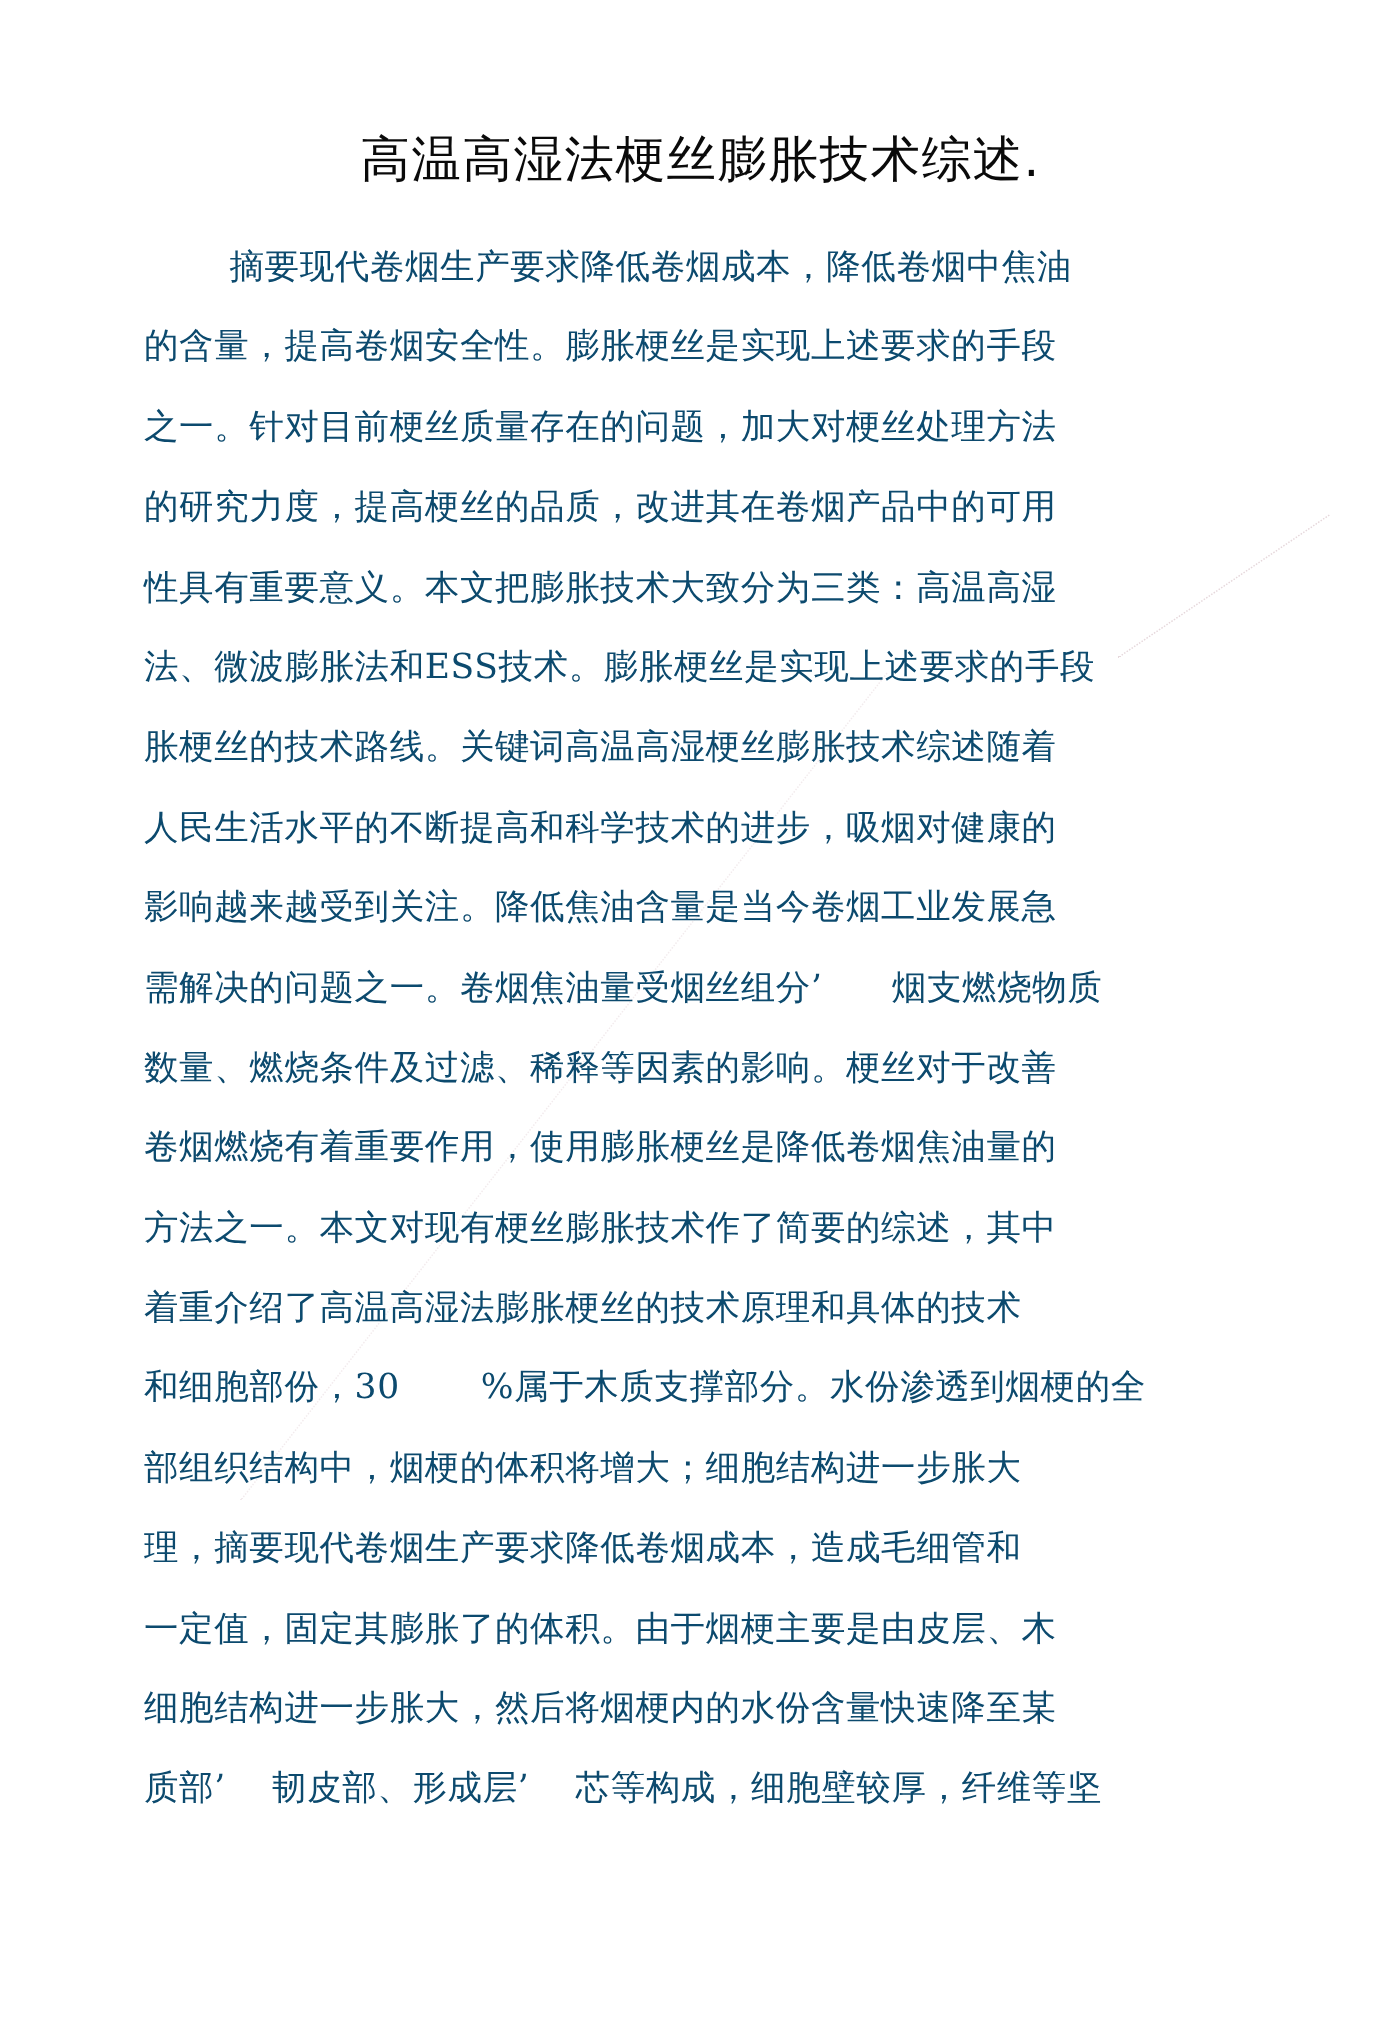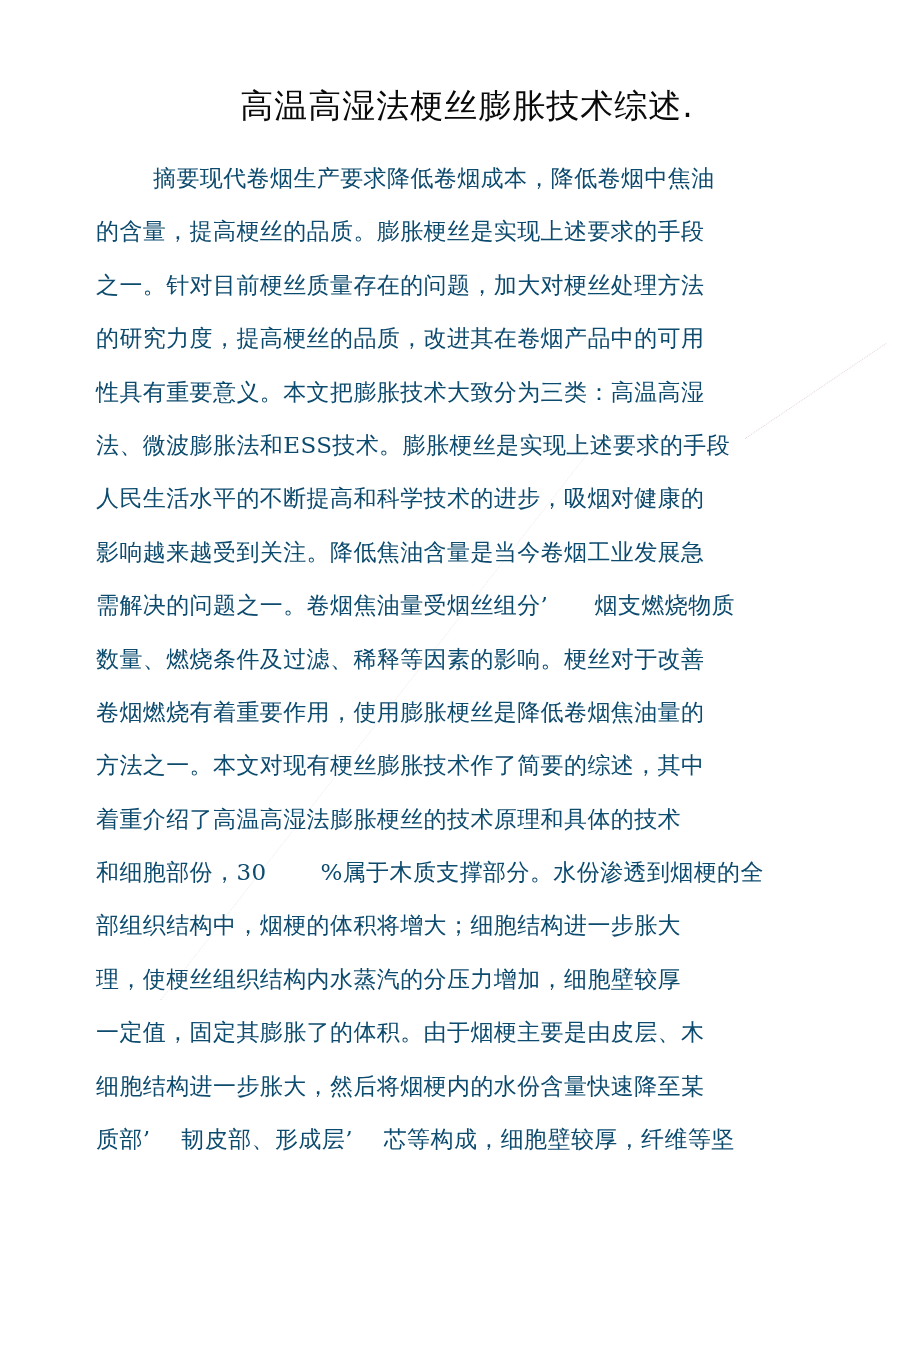--- a/index.html
+++ b/index.html
@@ -68,32 +68,33 @@
 
 <div class="page">
 
   <div class="watermark-line" style="left:745px; top:438px; width:170px; transform:rotate(-34deg);"></div>
   <div class="watermark-line" style="left:160px; top:1000px; width:700px; transform:rotate(-52deg); opacity:0.5;"></div>
 
   <h1 class="title">高温高湿法梗丝膨胀技术综述.</h1>
 
   <div class="body-lines">
     <span class="line indent">摘要现代卷烟生产要求降低卷烟成本，降低卷烟中焦油</span>
-    <span class="line">的含量，提高梗丝的品质。膨胀梗丝是实现上述要求的手段</span>
+    <span class="line">的含量，提高卷烟安全性。膨胀梗丝是实现上述要求的手段</span>
     <span class="line">之一。针对目前梗丝质量存在的问题，加大对梗丝处理方法</span>
     <span class="line">的研究力度，提高梗丝的品质，改进其在卷烟产品中的可用</span>
     <span class="line">性具有重要意义。本文把膨胀技术大致分为三类：高温高湿</span>
     <span class="line">法、微波膨胀法和ESS技术。膨胀梗丝是实现上述要求的手段</span>
+    <span class="line">胀梗丝的技术路线。关键词高温高湿梗丝膨胀技术综述随着</span>
     <span class="line">人民生活水平的不断提高和科学技术的进步，吸烟对健康的</span>
     <span class="line">影响越来越受到关注。降低焦油含量是当今卷烟工业发展急</span>
     <span class="line">需解决的问题之一。卷烟焦油量受烟丝组分’      烟支燃烧物质</span>
     <span class="line">数量、燃烧条件及过滤、稀释等因素的影响。梗丝对于改善</span>
     <span class="line">卷烟燃烧有着重要作用，使用膨胀梗丝是降低卷烟焦油量的</span>
     <span class="line">方法之一。本文对现有梗丝膨胀技术作了简要的综述，其中</span>
     <span class="line">着重介绍了高温高湿法膨胀梗丝的技术原理和具体的技术</span>
     <span class="line">和细胞部份，30       %属于木质支撑部分。水份渗透到烟梗的全</span>
     <span class="line">部组织结构中，烟梗的体积将增大；细胞结构进一步胀大</span>
-    <span class="line">理，使梗丝组织结构内水蒸汽的分压力增加，细胞壁较厚</span>
+    <span class="line">理，摘要现代卷烟生产要求降低卷烟成本，造成毛细管和</span>
     <span class="line">一定值，固定其膨胀了的体积。由于烟梗主要是由皮层、木</span>
     <span class="line">细胞结构进一步胀大，然后将烟梗内的水份含量快速降至某</span>
     <span class="line">质部’    韧皮部、形成层’    芯等构成，细胞壁较厚，纤维等坚</span>
   </div>
 </div>
 
 </body></html>

